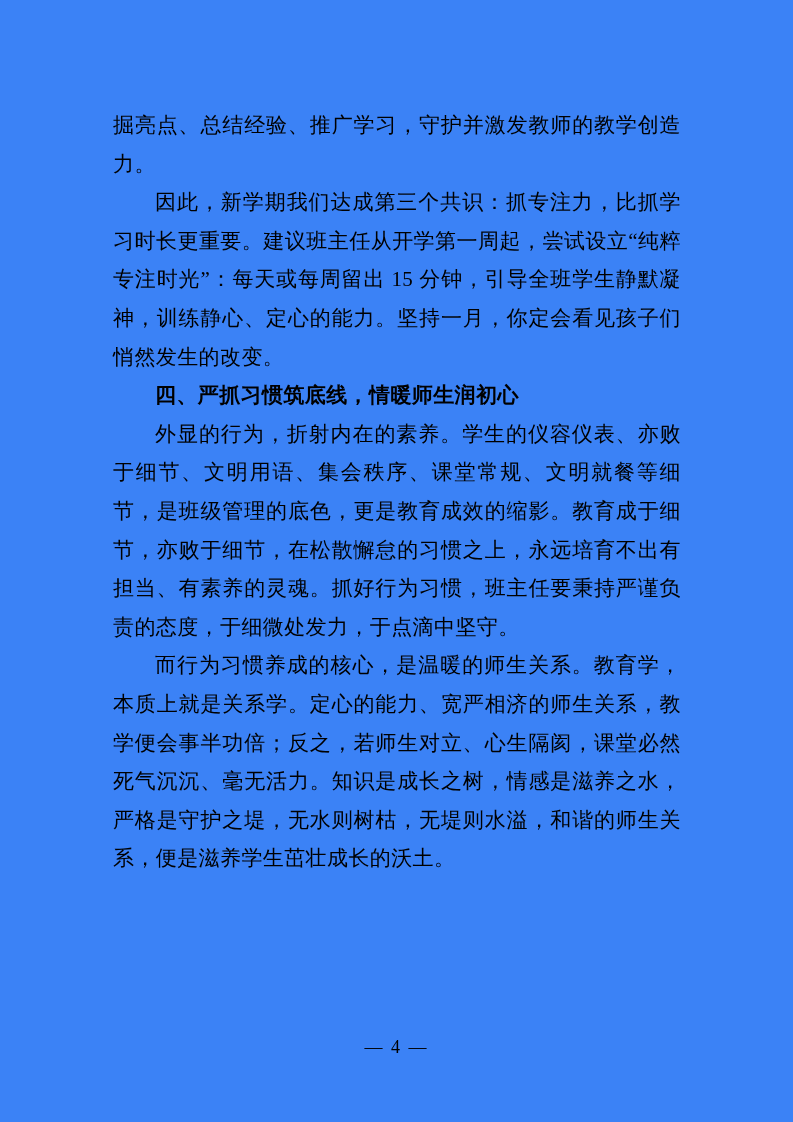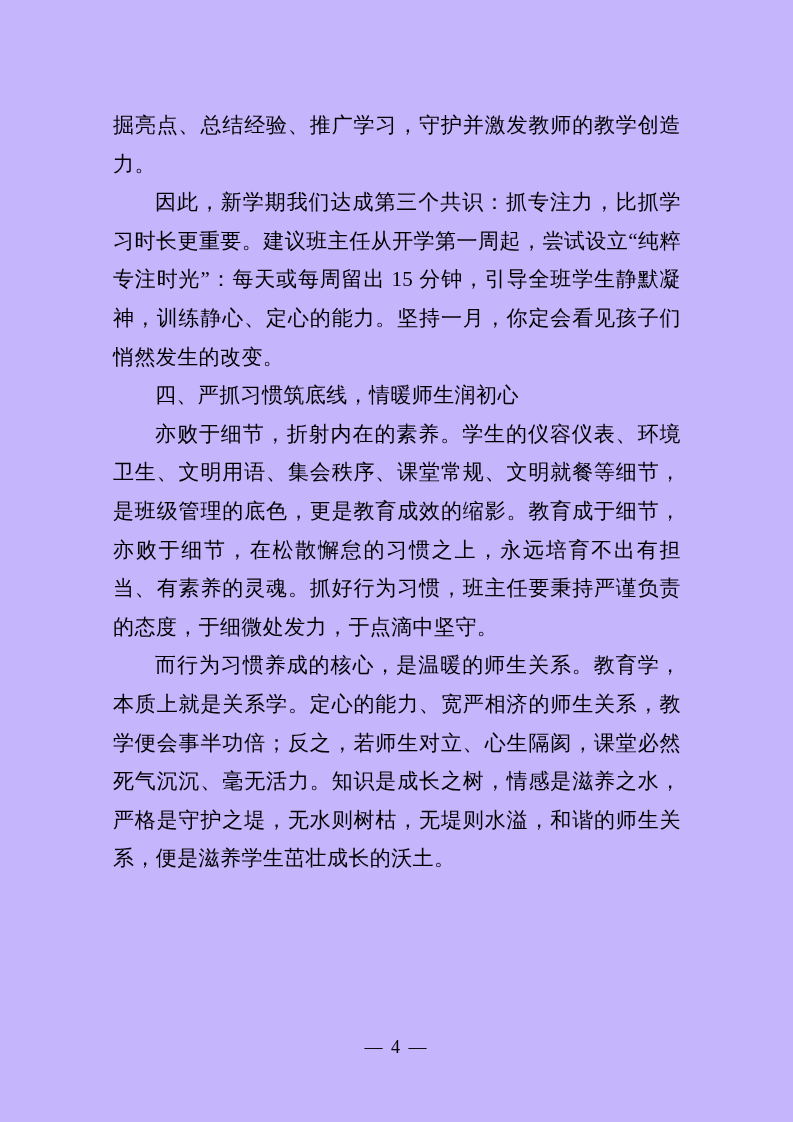--- a/index.html
+++ b/index.html
@@ -4,21 +4,21 @@
 <style>
   * { margin: 0; padding: 0; box-sizing: border-box; }
   html, body {
     background: #ffffff;
     font-family: "Liberation Serif", "DejaVu Serif", serif;
   }
   .page {
     position: relative;
     width: 793px;
     height: 1122px;
-    background: #c4b5fd;
+    background: #3b82f6;
     margin: 0 auto;
     overflow: hidden;
     color: #000000;
   }
   .content {
     position: absolute;
     top: 106px;
     left: 113px;
     width: 568px;
   }
@@ -32,21 +32,21 @@
     text-indent: 2em;
     word-break: break-all;
   }
   .para.continuation {
     text-indent: 0;
   }
   .heading {
     font-size: 21px;
     line-height: 38.6px;
     letter-spacing: 0.4px;
-    font-weight: normal;
+    font-weight: bold;
     text-indent: 2em;
     text-align: left;
   }
   .page-footer {
     position: absolute;
     left: 0;
     right: 0;
     bottom: 64px;
     text-align: center;
     font-size: 18px;
@@ -55,17 +55,17 @@
   }
 </style>
 </head>
 <body>
 
 <div class="page">
   <div class="content">
     <p class="para continuation">掘亮点、总结经验、推广学习，守护并激发教师的教学创造力。</p>
     <p class="para">因此，新学期我们达成第三个共识：抓专注力，比抓学习时长更重要。建议班主任从开学第一周起，尝试设立“纯粹专注时光”：每天或每周留出 15 分钟，引导全班学生静默凝神，训练静心、定心的能力。坚持一月，你定会看见孩子们悄然发生的改变。</p>
     <h2 class="heading">四、严抓习惯筑底线，情暖师生润初心</h2>
-    <p class="para">亦败于细节，折射内在的素养。学生的仪容仪表、环境卫生、文明用语、集会秩序、课堂常规、文明就餐等细节，是班级管理的底色，更是教育成效的缩影。教育成于细节，亦败于细节，在松散懈怠的习惯之上，永远培育不出有担当、有素养的灵魂。抓好行为习惯，班主任要秉持严谨负责的态度，于细微处发力，于点滴中坚守。</p>
+    <p class="para">外显的行为，折射内在的素养。学生的仪容仪表、亦败于细节、文明用语、集会秩序、课堂常规、文明就餐等细节，是班级管理的底色，更是教育成效的缩影。教育成于细节，亦败于细节，在松散懈怠的习惯之上，永远培育不出有担当、有素养的灵魂。抓好行为习惯，班主任要秉持严谨负责的态度，于细微处发力，于点滴中坚守。</p>
     <p class="para">而行为习惯养成的核心，是温暖的师生关系。教育学，本质上就是关系学。定心的能力、宽严相济的师生关系，教学便会事半功倍；反之，若师生对立、心生隔阂，课堂必然死气沉沉、毫无活力。知识是成长之树，情感是滋养之水，严格是守护之堤，无水则树枯，无堤则水溢，和谐的师生关系，便是滋养学生茁壮成长的沃土。</p>
   </div>
   <div class="page-footer">— 4 —</div>
 </div>
 
 </body></html>

